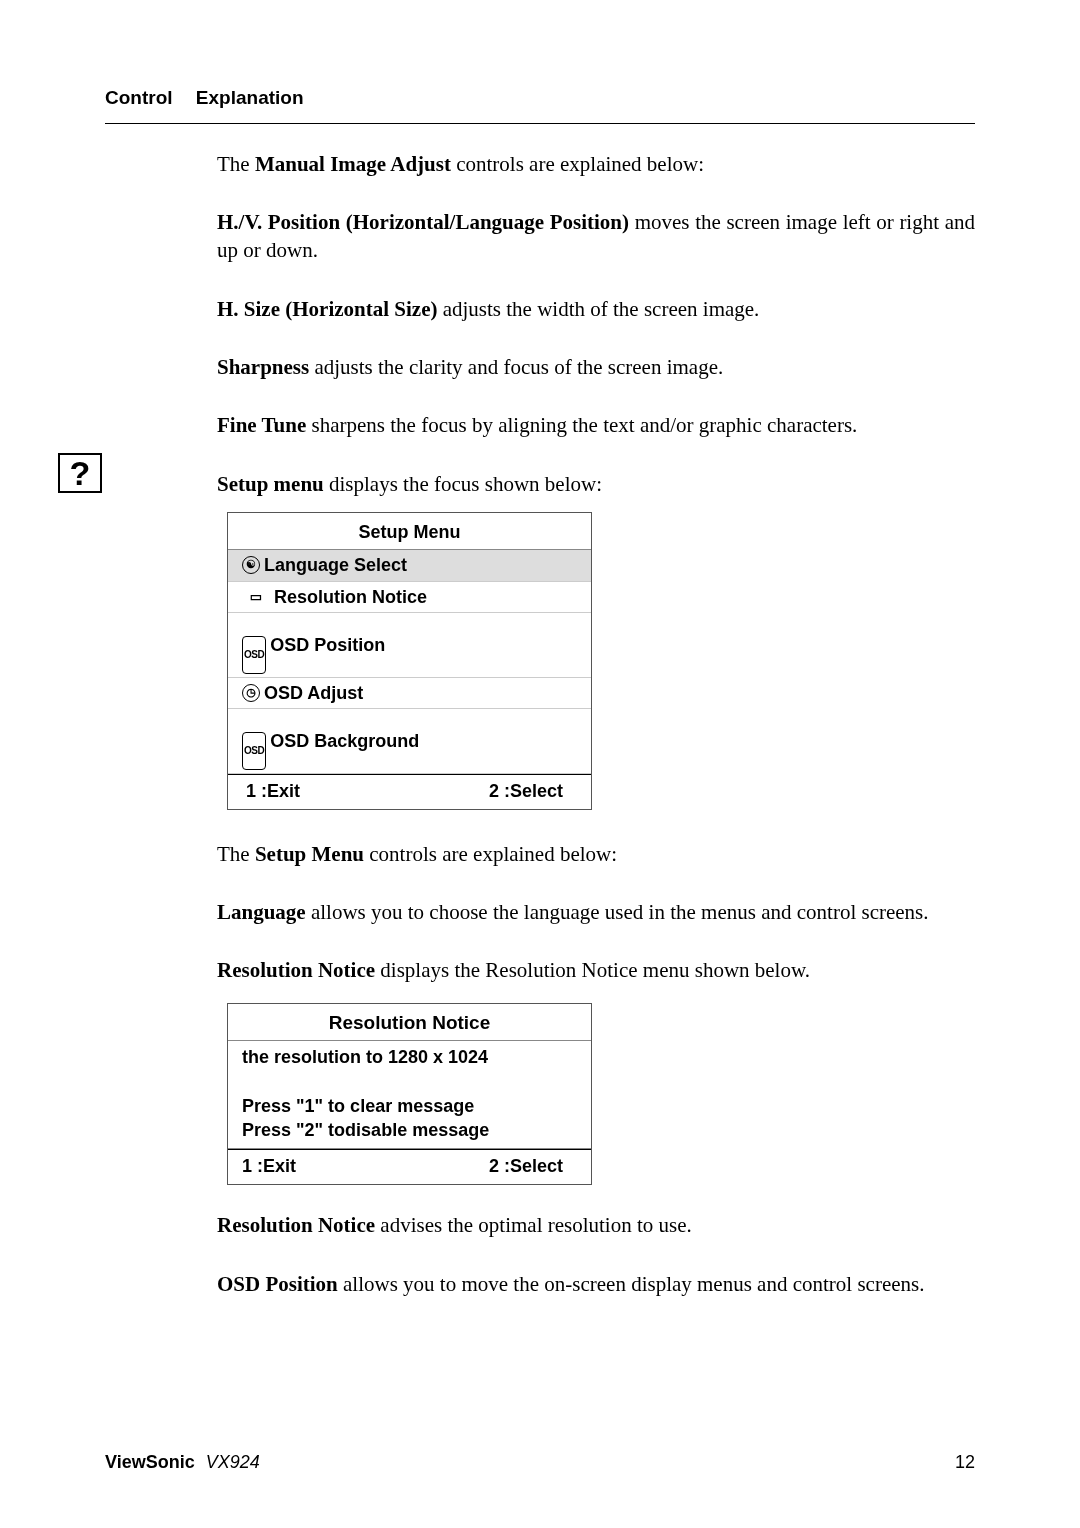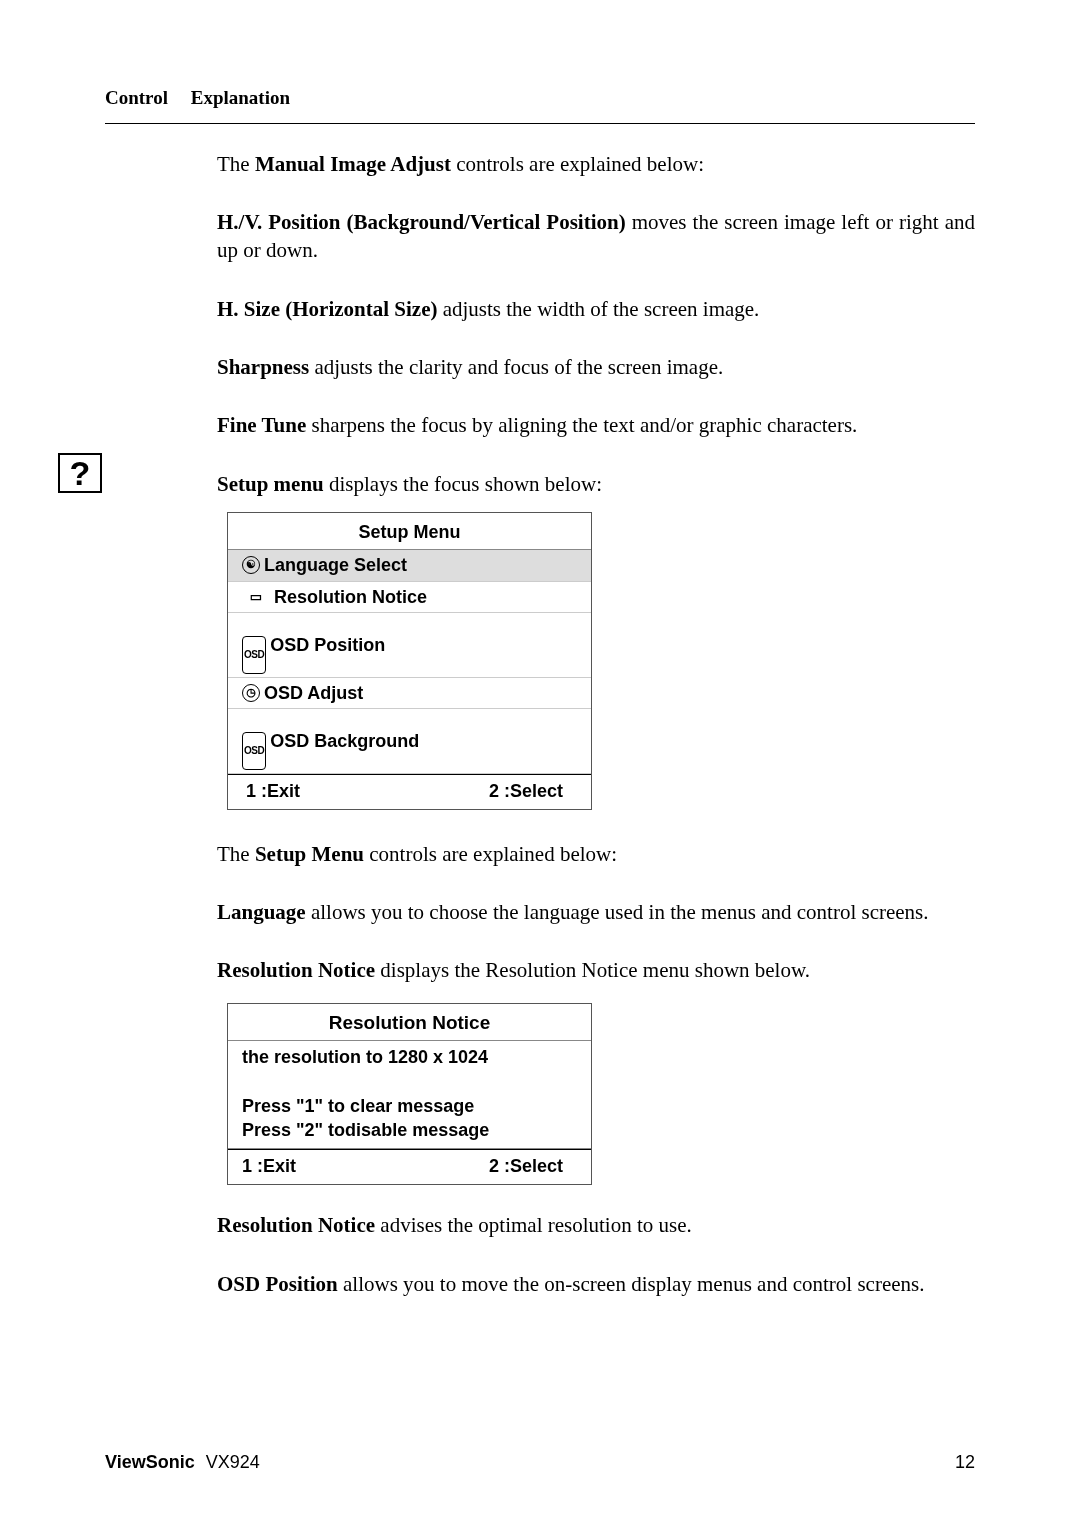--- a/index.html
+++ b/index.html
@@ -12,21 +12,21 @@
       background: #fff;
       width: 1080px;
       height: 1528px;
       padding: 85px 105px 50px 105px;
       position: relative;
       color: #000;
       font-size: 21px;
       line-height: 1.35;
     }
     .header-row {
-      font-family: Liberation Serif, serif;
+      font-family: Liberation Sans, sans-serif;
       font-weight: bold;
       font-size: 19px;
       padding-bottom: 12px;
       border-bottom: 1px solid #000;
       margin-bottom: 26px;
     }
     .header-row .col1 {
       display: inline-block;
       margin-right: 18px;
     }
@@ -154,38 +154,39 @@
       font-size: 18px;
       display: flex;
       justify-content: space-between;
     }
     .page-footer .brand {
       font-weight: bold;
     }
     .page-footer .model {
       font-weight: normal;
       margin-left: 6px;
+      font-style: italic;
     }
   </style>
 </head>
 <body>
 
 <div class="header-row">
   <span class="col1">Control</span>
   <span class="col2">Explanation</span>
 </div>
 
 <div class="content-block">
 
   <p class="para">
     <span>The </span><b>Manual Image Adjust</b><span> controls are explained below:</span>
   </p>
 
   <p class="para">
-    <b>H./V. Position (Background/Vertical Position)</b><span> moves the screen image left or right and up or down.</span>
+    <b>H./V. Position (Horizontal/Language Position)</b><span> moves the screen image left or right and up or down.</span>
   </p>
 
   <p class="para">
     <b>H. Size (Horizontal Size)</b><span> adjusts the width of the screen image.</span>
   </p>
 
   <p class="para">
     <b>Sharpness</b><span> adjusts the clarity and focus of the screen image.</span>
   </p>
 

